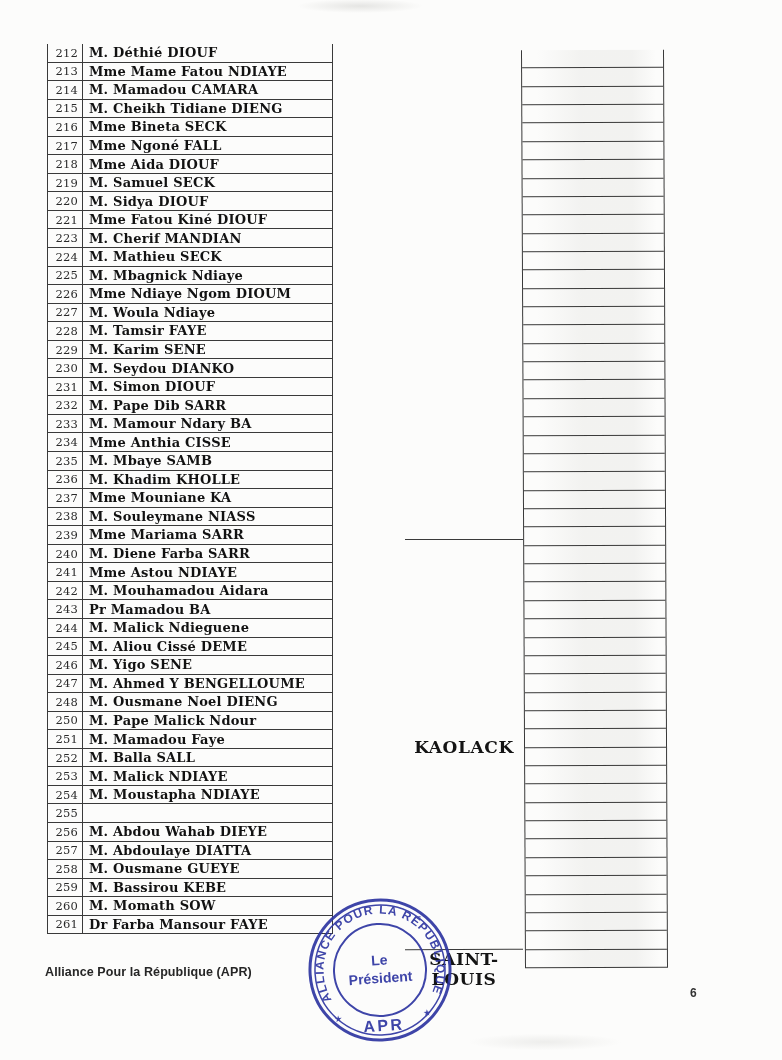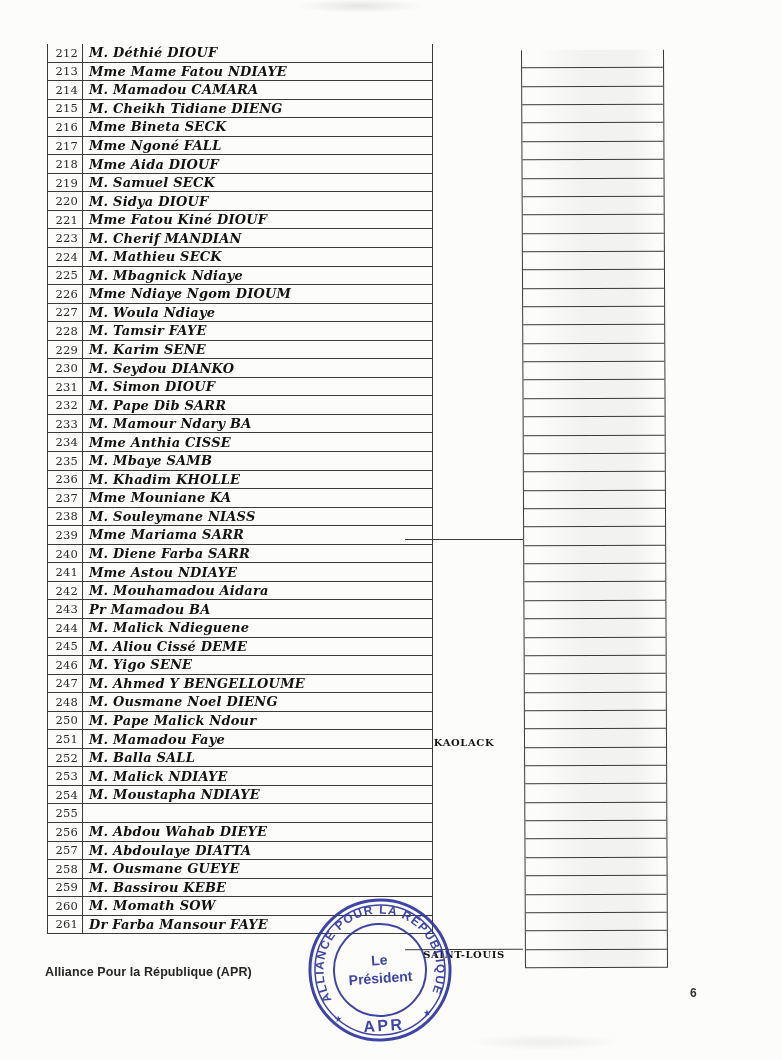--- a/index.html
+++ b/index.html
@@ -13,45 +13,45 @@
   
   .page::before{
     content:"";position:absolute;inset:0;pointer-events:none;
     background:
       radial-gradient(ellipse 90px 10px at 360px 6px, rgba(160,160,155,.25), transparent 70%),
       radial-gradient(ellipse 110px 12px at 545px 1042px, rgba(170,170,165,.18), transparent 70%);
   }
 
   
   .main-table{
-    position:absolute;left:47px;top:44px;width:386px;
+    position:absolute;left:47px;top:44px;width:286px;
     border-left:1px solid #3a3a3a;border-right:1px solid #3a3a3a;
     box-sizing:border-box;
   }
   .row{
     display:flex;height:18.56px;box-sizing:border-box;
     border-bottom:1px solid #3a3a3a;
     align-items:center;
   }
   .cell{box-sizing:border-box;height:100%;display:flex;align-items:center;}
   .cell.num{
     width:35px;justify-content:flex-end;padding-right:4px;
     border-right:1px solid #3a3a3a;
     font-size:11.5px;color:#2a2a2a;letter-spacing:.2px;
   }
   .cell.name{
     flex:1;padding-left:6px;
     font-weight:700;font-size:13px;color:#121212;letter-spacing:.2px;
-    white-space:nowrap;overflow:hidden;font-style:italic;
+    white-space:nowrap;overflow:hidden;
   }
 
   
   .region-label{
     position:absolute;left:405px;width:118px;text-align:center;
-    font-weight:700;font-size:10px;color:#141414;letter-spacing:.6px;
+    font-weight:700;font-size:17px;color:#141414;letter-spacing:.6px;
     font-family:"DejaVu Serif", serif;
   }
   #kaolack-label{top:737px;}
   #saintlouis-label{top:949px;}
   .region-divider{
     position:absolute;height:1px;background:#3a3a3a;
   }
   #divider-1{left:405px;top:539px;width:118px;}
   #divider-2{left:405px;top:949px;width:118px;transform:rotate(-.2deg);}
 

